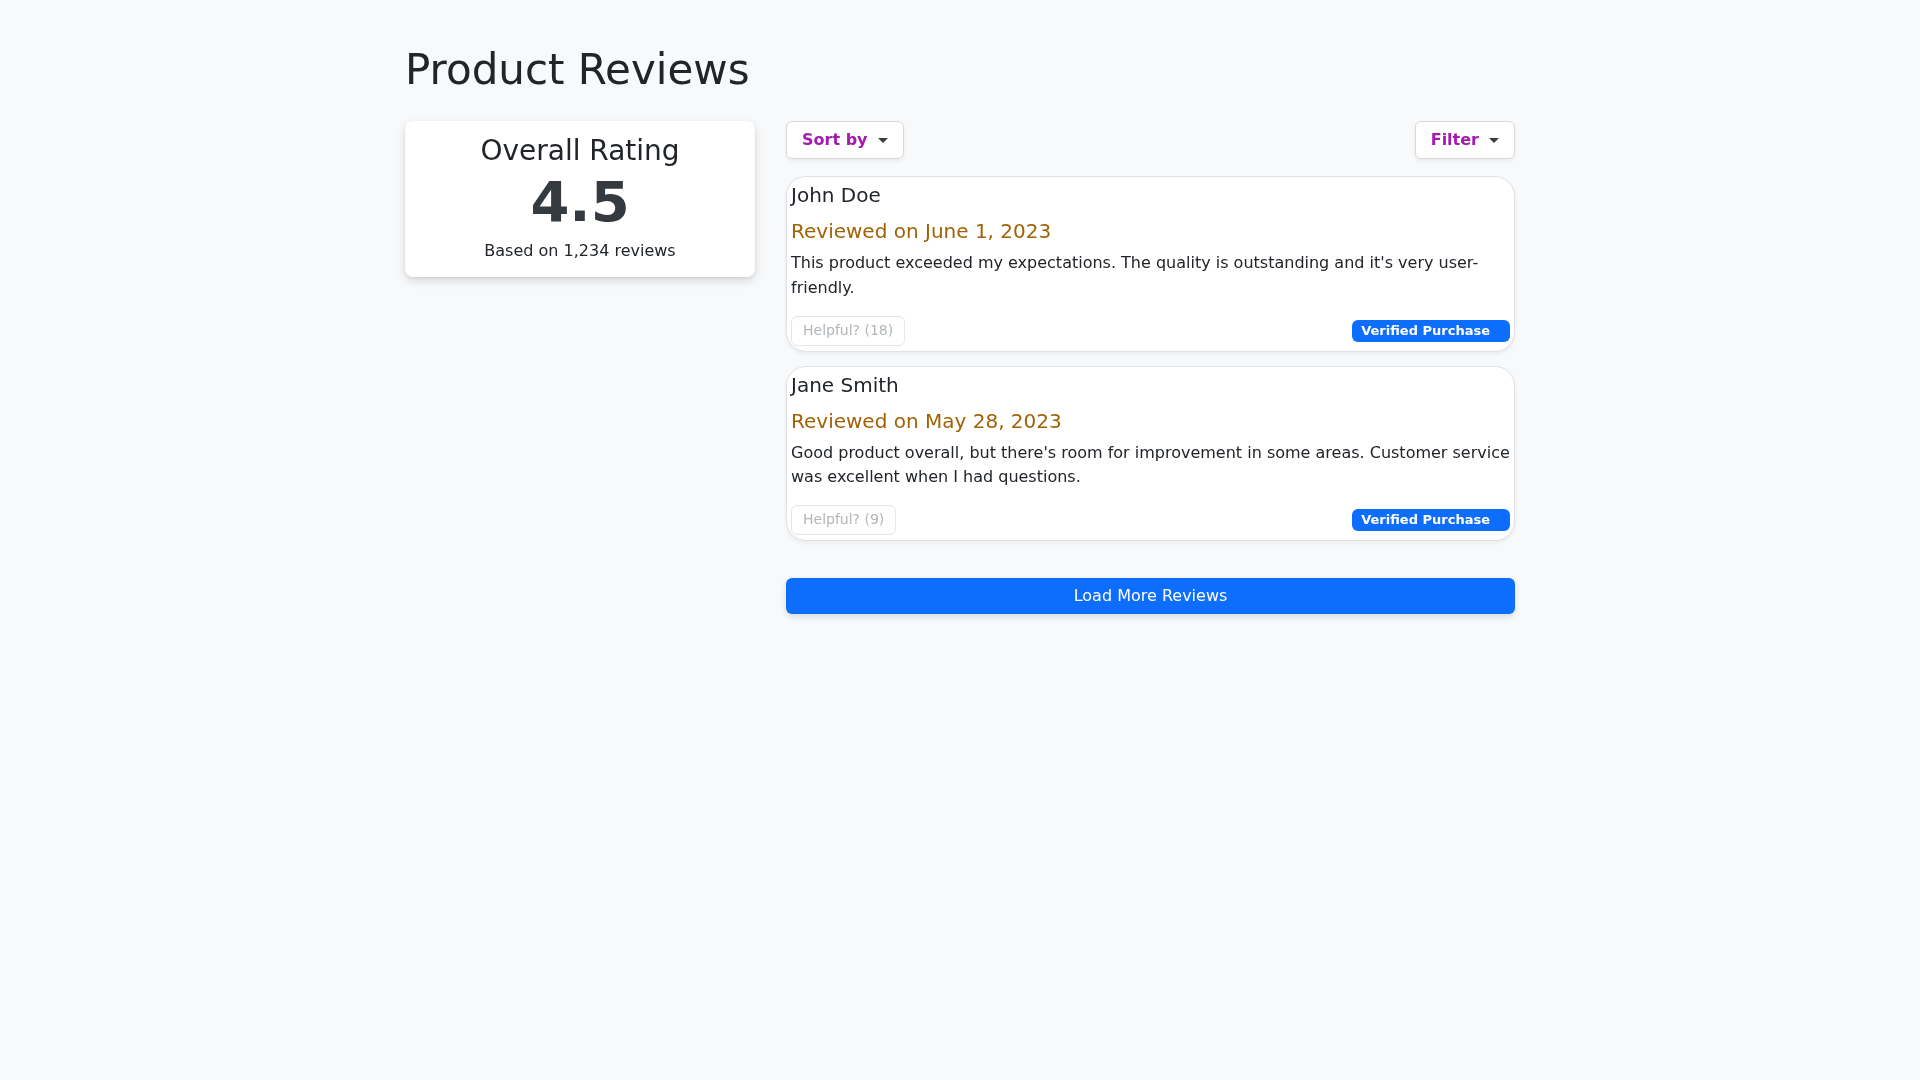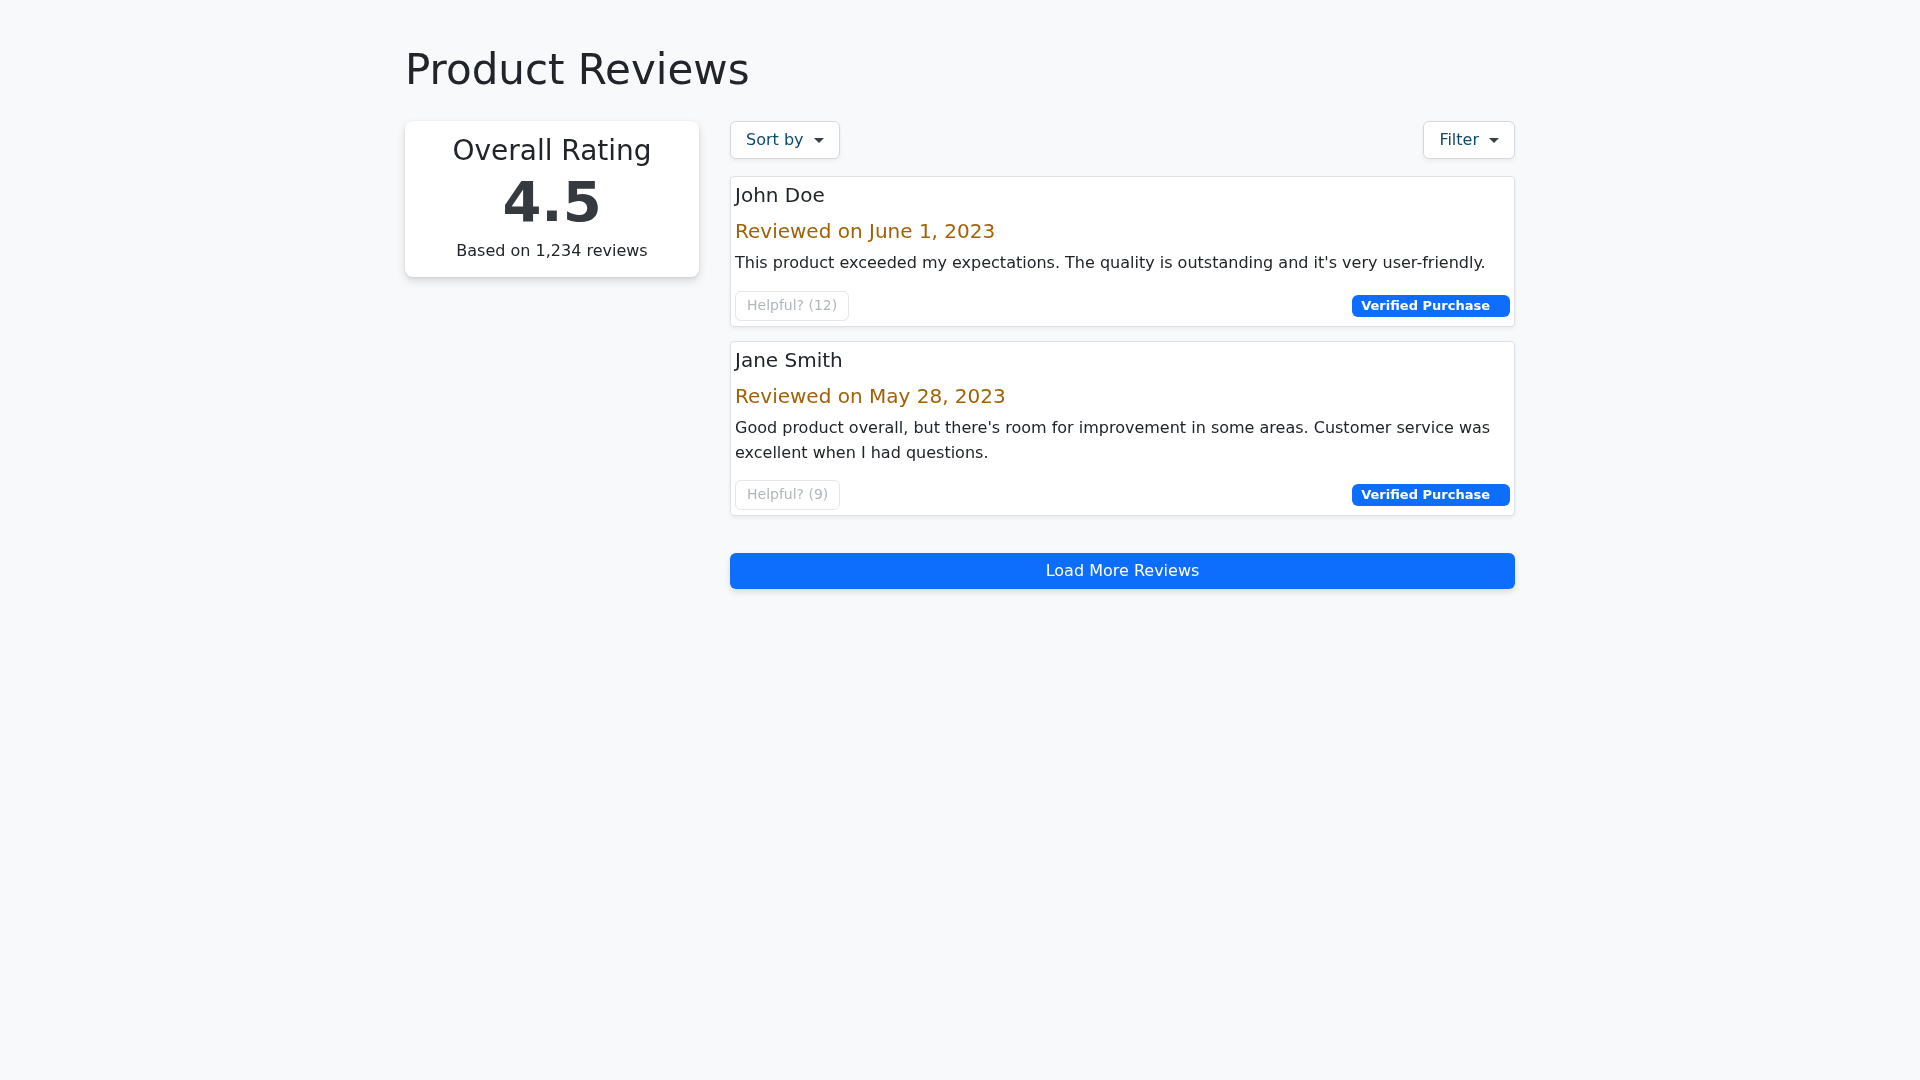--- a/index.html
+++ b/index.html
@@ -22,21 +22,21 @@
     font-weight: 500;
     line-height: 1.2;
     margin: 0 0 26px 0;
     color: #212529;
   }
   .row {
     display: flex;
     align-items: flex-start;
     gap: 31px;
   }
-  .left-col { width: 294px; flex: none; }
+  .left-col { width: 350px; flex: none; }
   .right-col { flex: 1; min-width: 0; }
 
   
   .rating-card {
     background: #ffffff;
     border-radius: 8px;
     box-shadow: 0 4px 10px rgba(0,0,0,0.13), 0 1px 3px rgba(0,0,0,0.08);
     text-align: center;
     padding: 13px 16px 14px 16px;
   }
@@ -62,45 +62,46 @@
   
   .toolbar {
     display: flex;
     justify-content: space-between;
     align-items: flex-start;
     margin-bottom: 17px;
   }
   .dropdown-btn {
     font-family: inherit;
     font-size: 16px;
-    color: #0c4a6e;
+    color: #a21caf;
     background: #ffffff;
     border: 1px solid #d6d9dc;
     border-radius: 6px;
     padding: 6px 15px;
     cursor: pointer;
     box-shadow: 0 2px 4px rgba(0,0,0,0.06);
     display: inline-flex;
     align-items: center;
     line-height: 1.5;
+    font-weight: bold;
   }
   .caret {
     display: inline-block;
     width: 0; height: 0;
     margin-left: 10px;
     border-left: 5px solid transparent;
     border-right: 5px solid transparent;
     border-top: 5.5px solid #3a3f44;
   }
 
   
   .review-card {
     background: #ffffff;
     border: 1px solid #dee2e6;
-    border-radius: 4px;
+    border-radius: 20px;
     padding: 3px 4px 3px 4px;
     margin-bottom: 14px;
     box-shadow: 0 2px 4px rgba(0,0,0,0.06);
   }
   .review-author {
     font-size: 20px;
     font-weight: 500;
     margin: 2px 0 0 0;
     line-height: 1.3;
   }
@@ -188,21 +189,21 @@
           <span>Filter</span>
           <span class="caret"></span>
         </button>
       </div>
 
       <div class="review-card">
         <h5 class="review-author">John Doe</h5>
         <p class="review-date">Reviewed on June 1, 2023</p>
         <p class="review-body">This product exceeded my expectations. The quality is outstanding and it's very user-friendly.</p>
         <div class="review-footer">
-          <button class="helpful-btn">Helpful? (12)</button>
+          <button class="helpful-btn">Helpful? (18)</button>
           <span class="verified-badge">Verified Purchase</span>
         </div>
       </div>
 
       <div class="review-card">
         <h5 class="review-author">Jane Smith</h5>
         <p class="review-date">Reviewed on May 28, 2023</p>
         <p class="review-body">Good product overall, but there's room for improvement in some areas. Customer service was excellent when I had questions.</p>
         <div class="review-footer">
           <button class="helpful-btn">Helpful? (9)</button>

